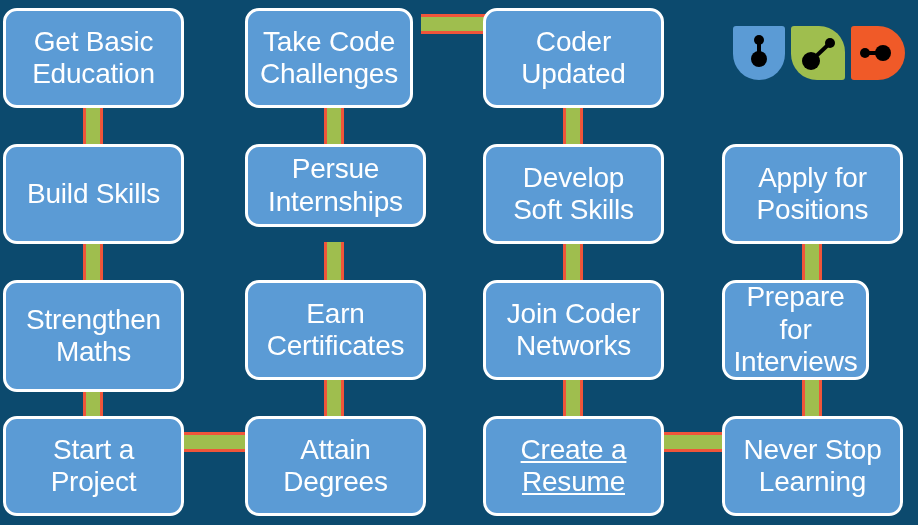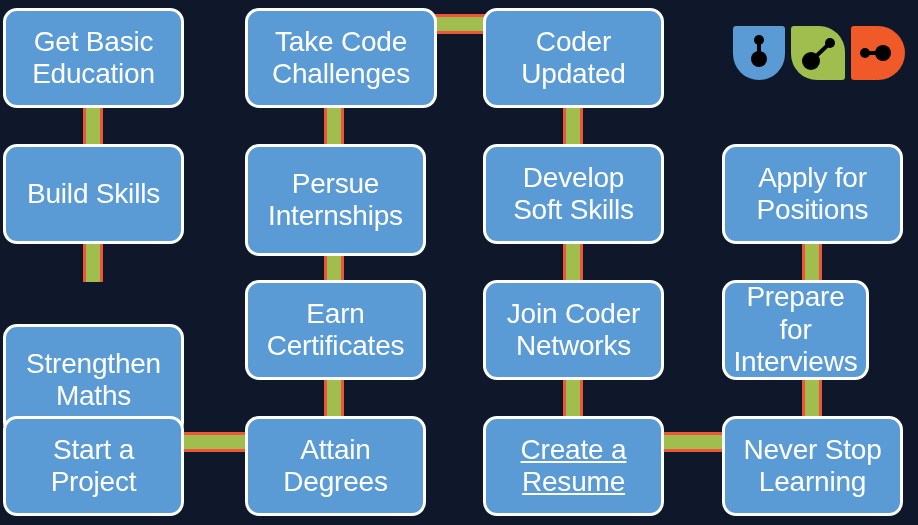--- a/index.html
+++ b/index.html
@@ -10,21 +10,21 @@
   body {
     width: 918px;
     height: 525px;
     overflow: hidden;
     font-family: "Liberation Sans", sans-serif;
   }
   #canvas {
     position: relative;
     width: 918px;
     height: 525px;
-    background: #0f172a;
+    background: #0c4a6e;
   }
 
   
   .node {
     position: absolute;
     box-sizing: border-box;
     background: #5b9bd5;
     border: 3px solid #ffffff;
     border-radius: 14px;
     color: #ffffff;
@@ -104,34 +104,34 @@
   <div class="conn conn-v" style="left:563px; top:242px; width:20px; height:40px;"></div>
   <div class="conn conn-v" style="left:563px; top:378px; width:20px; height:40px;"></div>
 
   <div class="conn conn-h" style="left:660px; top:432px; width:68px; height:20px;"></div>
 
   <div class="conn conn-v" style="left:802px; top:378px; width:20px; height:40px;"></div>
   <div class="conn conn-v" style="left:802px; top:242px; width:20px; height:40px;"></div>
 
   <div class="node" style="left:3px;   top:8px;   width:181px; height:100px;">Get Basic
 Education</div>
-  <div class="node" style="left:245px; top:8px;   width:192px; height:100px;">Take Code
+  <div class="node" style="left:245px; top:8px;   width:168px; height:100px;">Take Code
 Challenges</div>
   <div class="node" style="left:483px; top:8px;   width:181px; height:100px;">Coder
 Updated</div>
 
   <div class="node" style="left:3px;   top:144px; width:181px; height:100px;">Build Skills</div>
-  <div class="node" style="left:245px; top:144px; width:181px; height:112px;">Persue
+  <div class="node" style="left:245px; top:144px; width:181px; height:83px;">Persue
 Internships</div>
   <div class="node" style="left:722px; top:144px; width:181px; height:100px;">Apply for
 Positions</div>
   <div class="node" style="left:483px; top:144px; width:181px; height:100px;">Develop
 Soft Skills</div>
 
-  <div class="node" style="left:3px;   top:280px; width:181px; height:112px;margin-top:44px;">Strengthen
+  <div class="node" style="left:3px;   top:280px; width:181px; height:112px;">Strengthen
 Maths</div>
   <div class="node" style="left:245px; top:280px; width:181px; height:100px;">Earn
 Certificates</div>
   <div class="node" style="left:483px; top:280px; width:181px; height:100px;">Join Coder
 Networks</div>
   <div class="node" style="left:722px; top:280px; width:147px; height:100px;">Prepare for
 Interviews</div>
 
   <div class="node" style="left:3px;   top:416px; width:181px; height:100px;">Start a
 Project</div>

